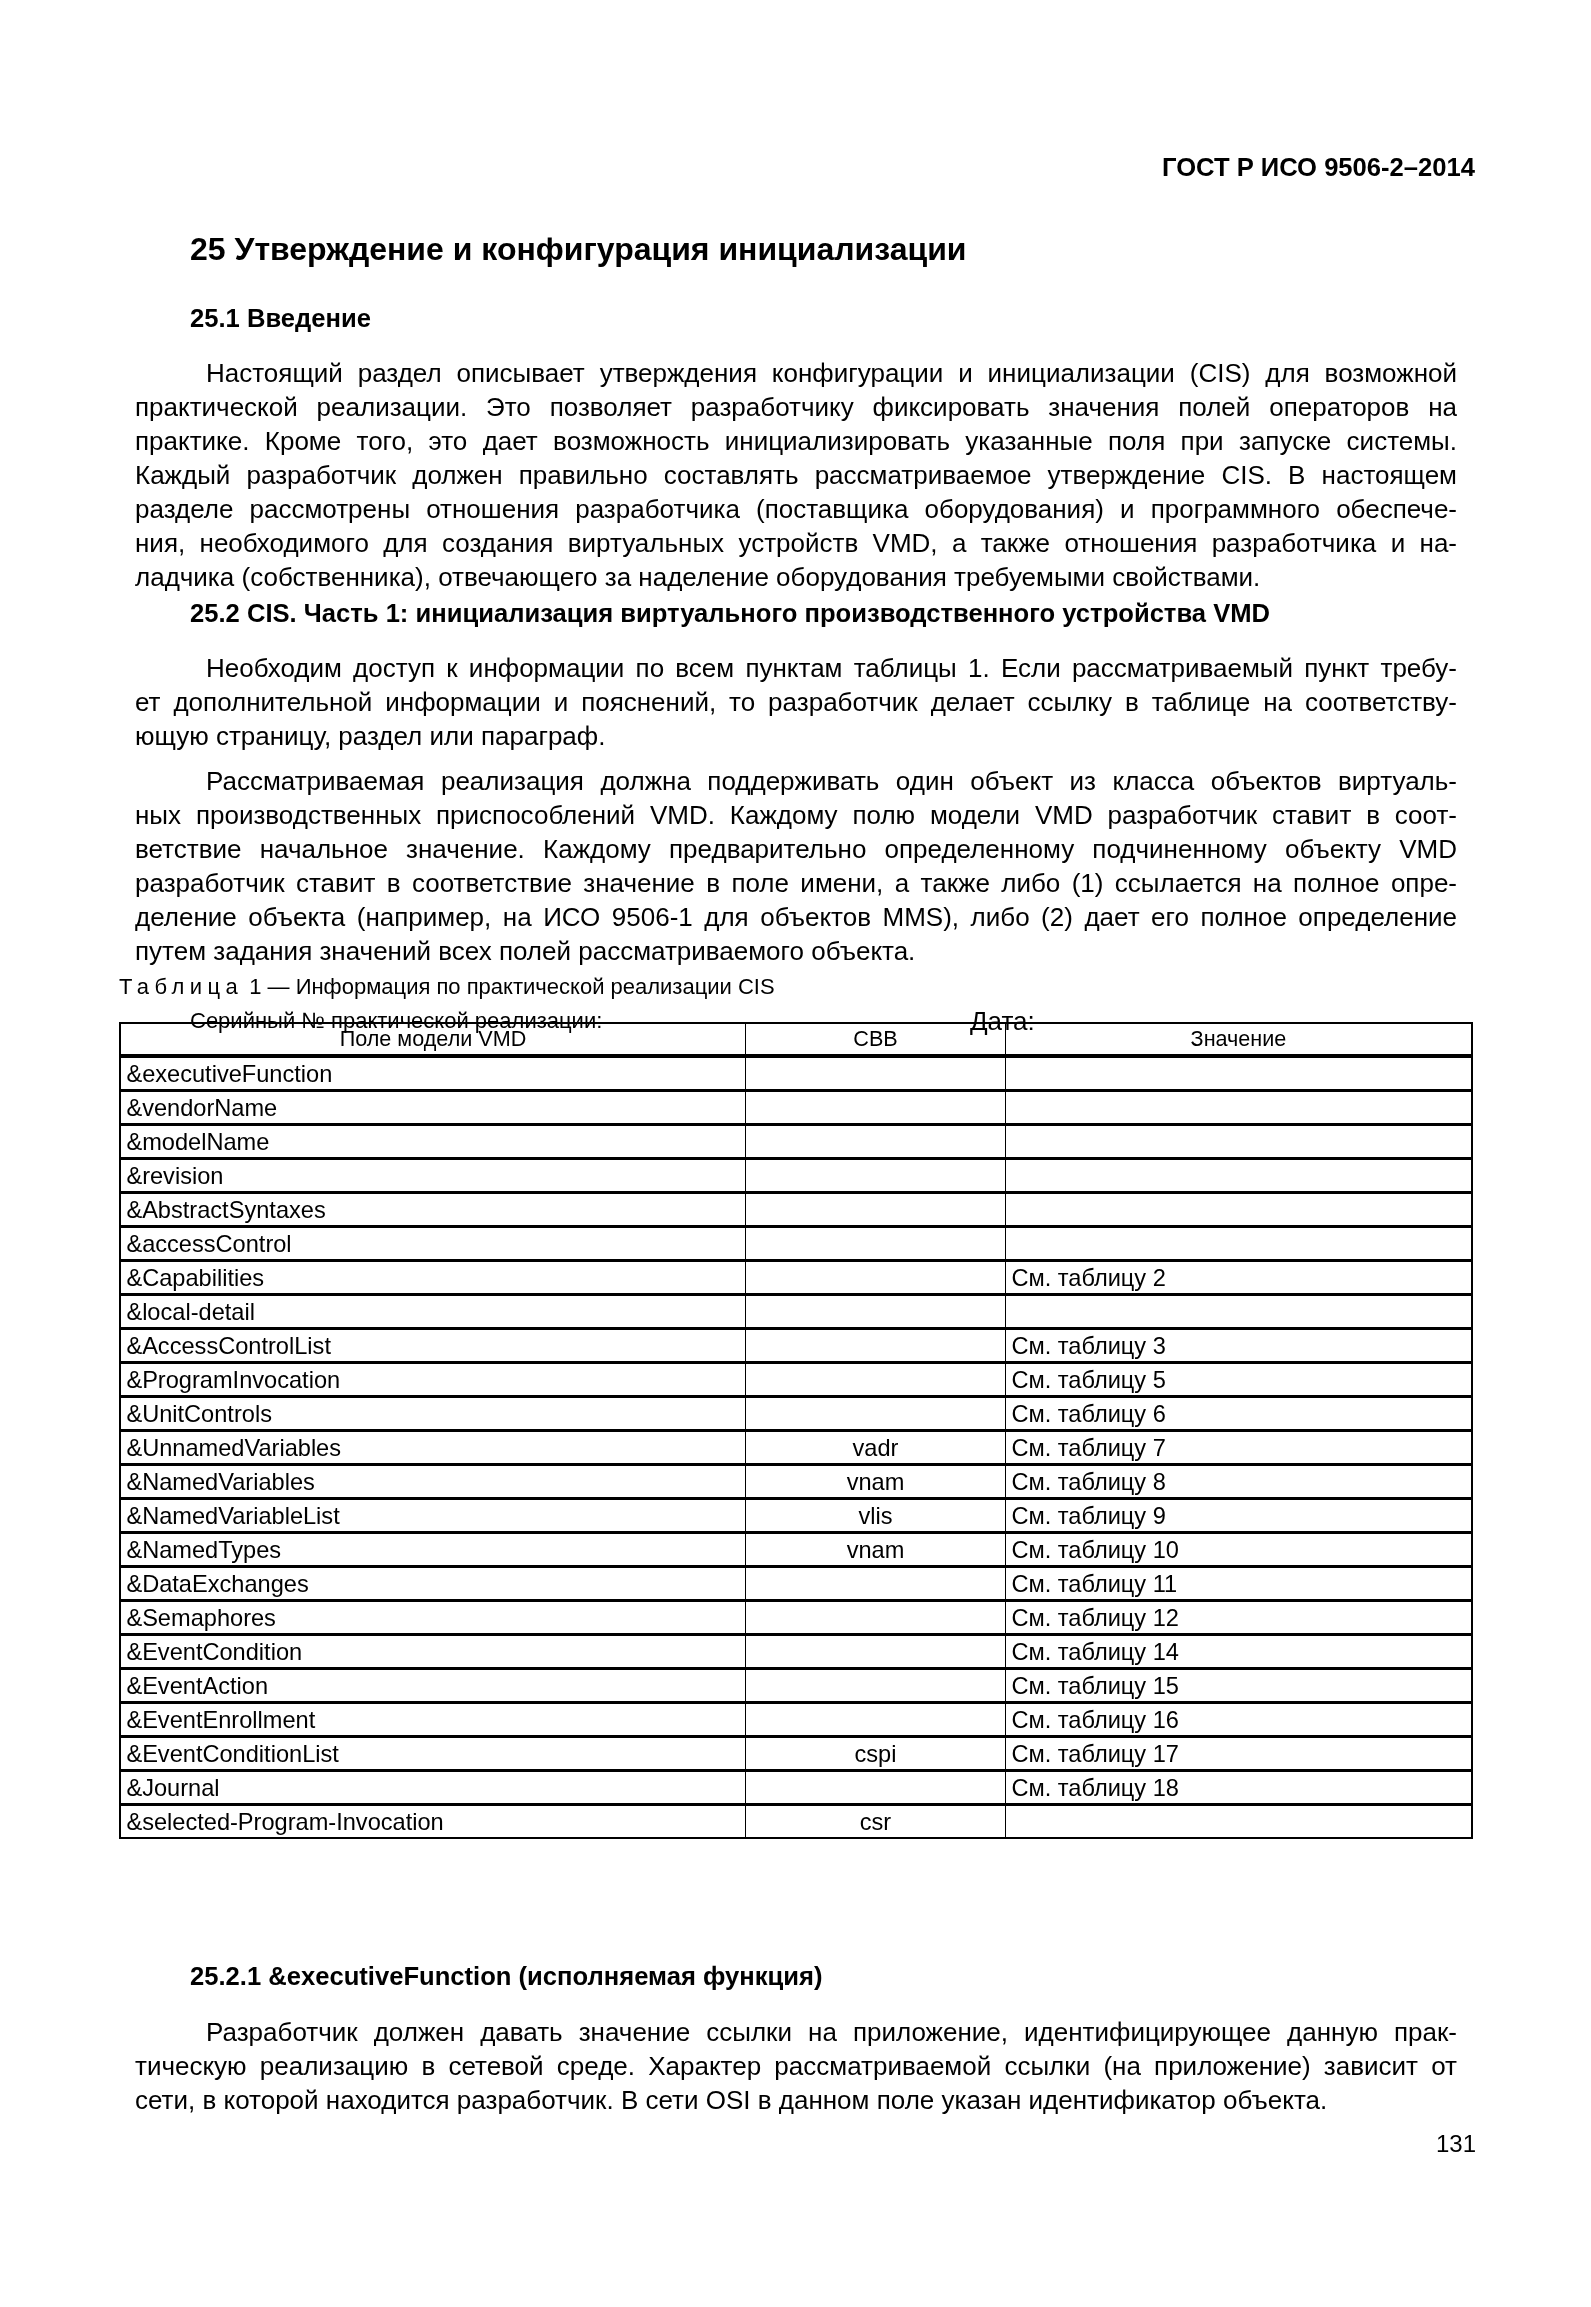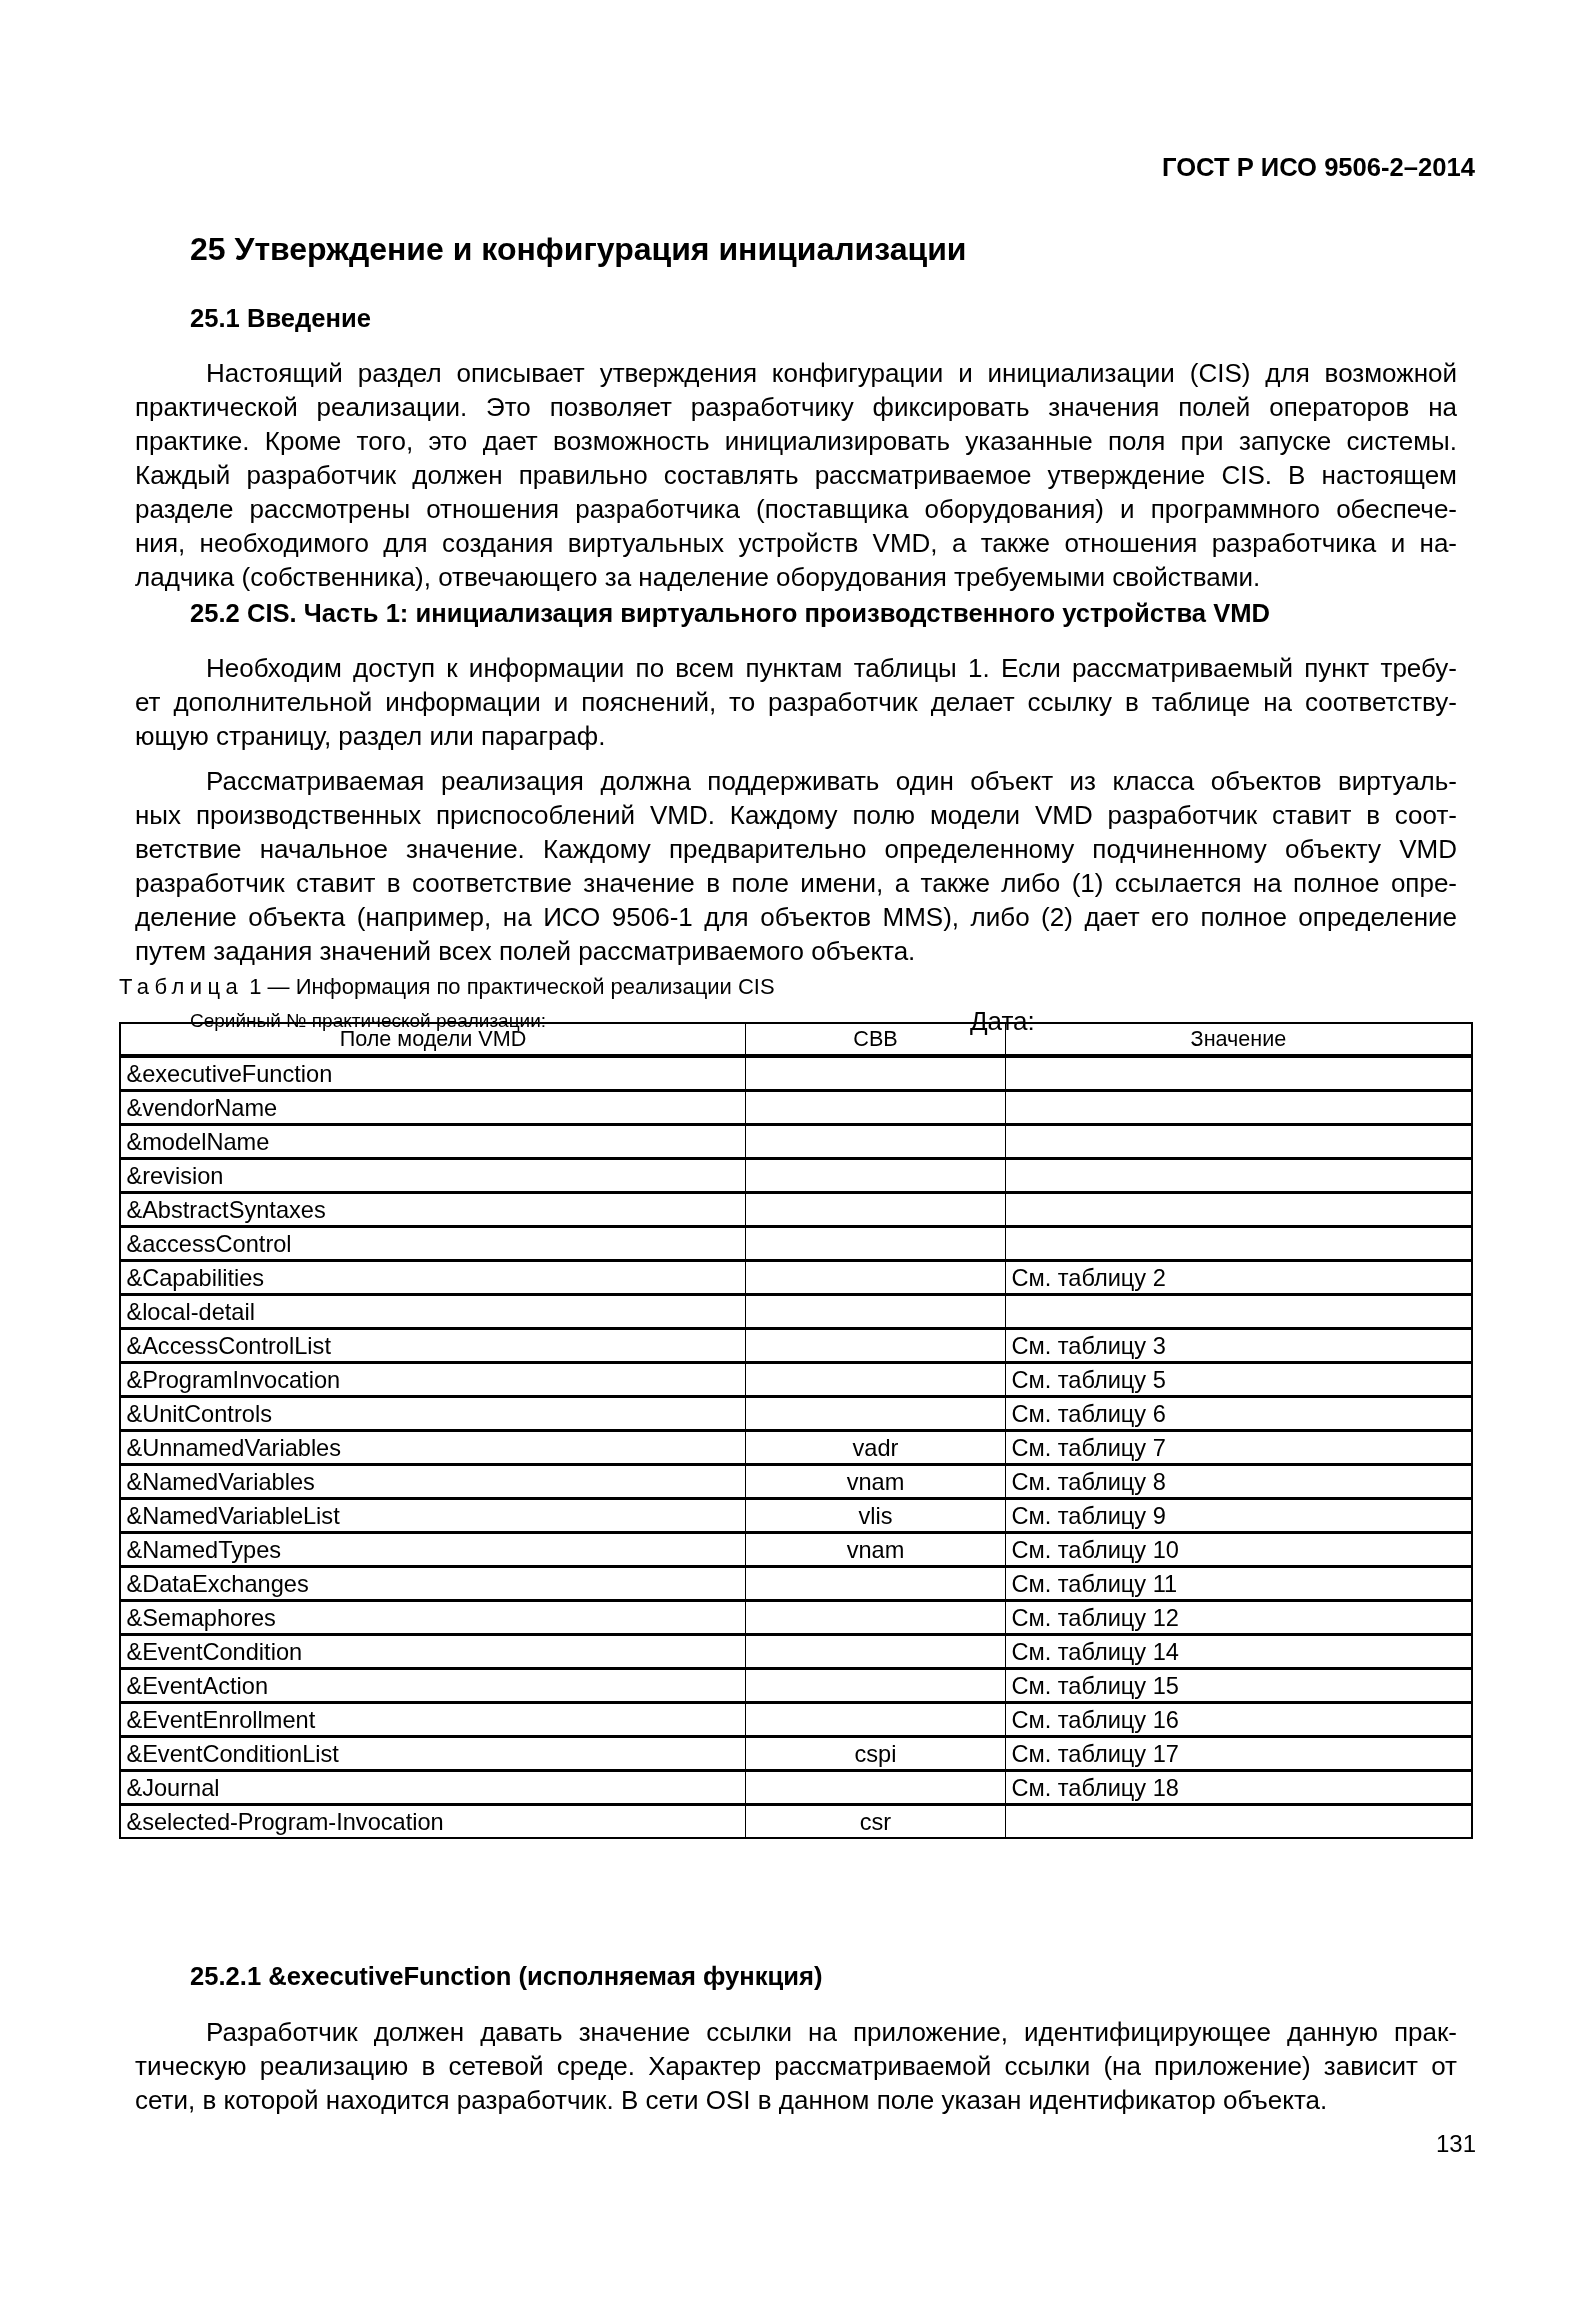--- a/index.html
+++ b/index.html
@@ -9,21 +9,21 @@
   .header-code { left:1078px; top:150px; width:397px; text-align:right; font-weight:bold; font-size:25.6px; line-height:34px; }
   .h1 { left:190px; top:229px; font-weight:bold; font-size:32px; line-height:40px; white-space:nowrap; }
   .h2 { left:190px; top:301px; font-weight:bold; font-size:25.6px; line-height:34px; white-space:nowrap; }
   .para { left:119px; width:1354px; font-size:26px; line-height:34px; text-align:justify; }
   .para p { margin:16px; text-indent:71px; text-align:justify; text-align-last:left; }
   .para p .ln { display:block; text-align:justify; text-align-last:justify; text-indent:0; }
   .para p .ln.first { padding-left:71px; }
   .para p .ln.last { text-align-last:left; }
   .caption { left:119px; top:972px; font-size:22px; line-height:30px; white-space:nowrap; }
   .caption .spaced { letter-spacing:5.4px; }
-  .serial { left:190px; top:1004px; font-size:19px; line-height:34px; white-space:nowrap;text-align:center; }
+  .serial { left:190px; top:1004px; font-size:22px; line-height:34px; white-space:nowrap;text-align:center; }
   .date { left:970px; top:1004px; font-size:26px; line-height:34px; white-space:nowrap; }
   table.cis { position:absolute; left:119px; top:1022px; width:1354px; border-collapse:collapse;
               border:2.7px solid #000; font-size:23.6px;padding-left:8px; }
   table.cis th { font-weight:normal; font-size:21.6px; height:30px; padding:0; text-align:center;
                  border-left:1.3px solid #000; border-bottom:4.7px solid #000; line-height:30px; }
   table.cis td { height:31px; padding:0 0 0 5.4px; border-left:1.3px solid #000;
                  border-top:3.4px solid #000; line-height:30px; white-space:nowrap; }
   table.cis td.cbb { text-align:center; padding:0; }
   table.cis th:first-child, table.cis td:first-child { border-left:none; }
   .col1 { width:624px; } .col2 { width:259px; } .col3 { width:auto; }

